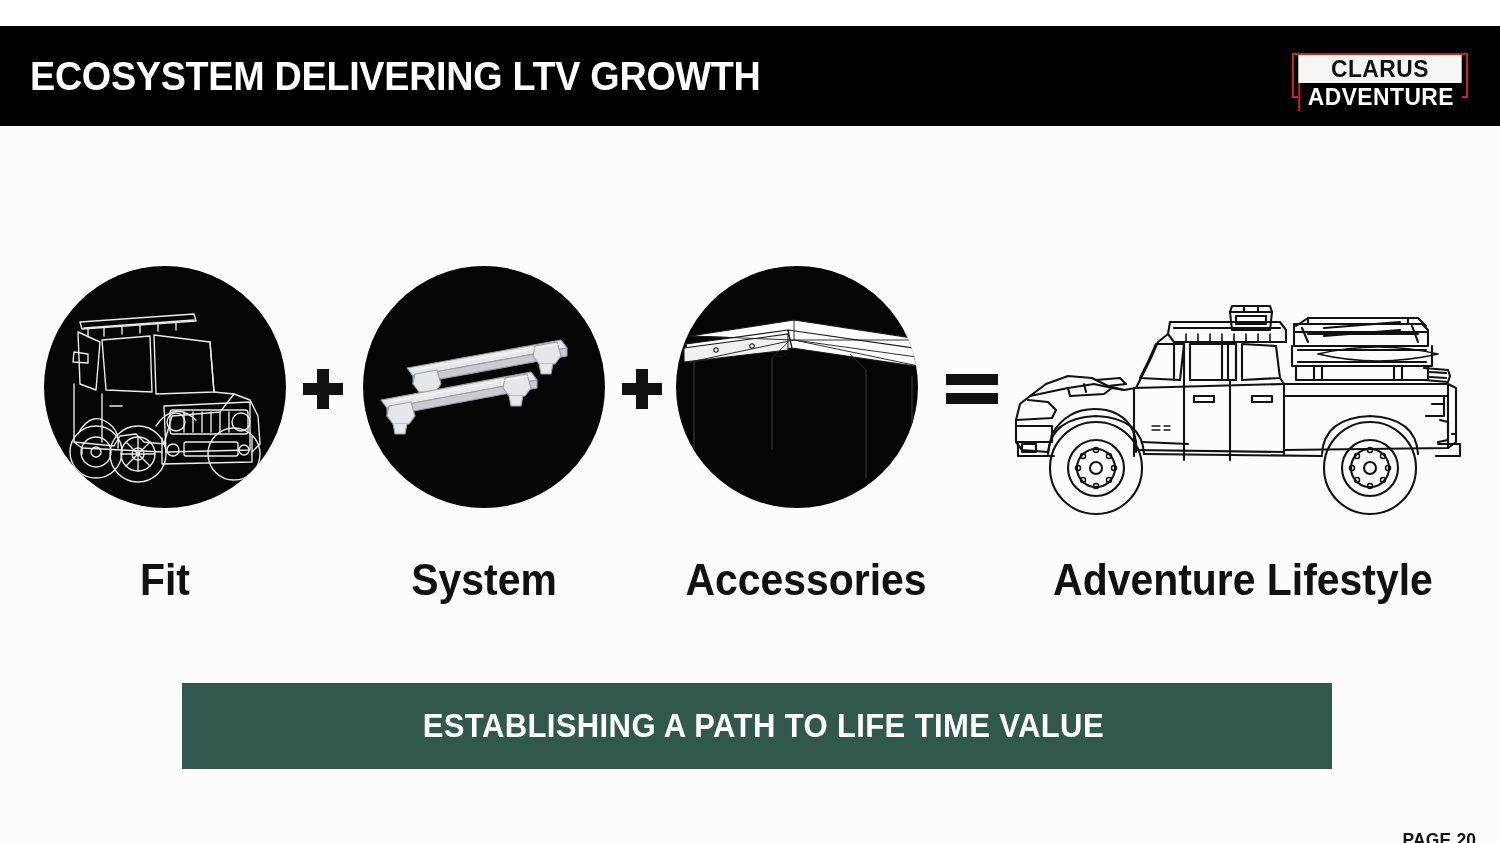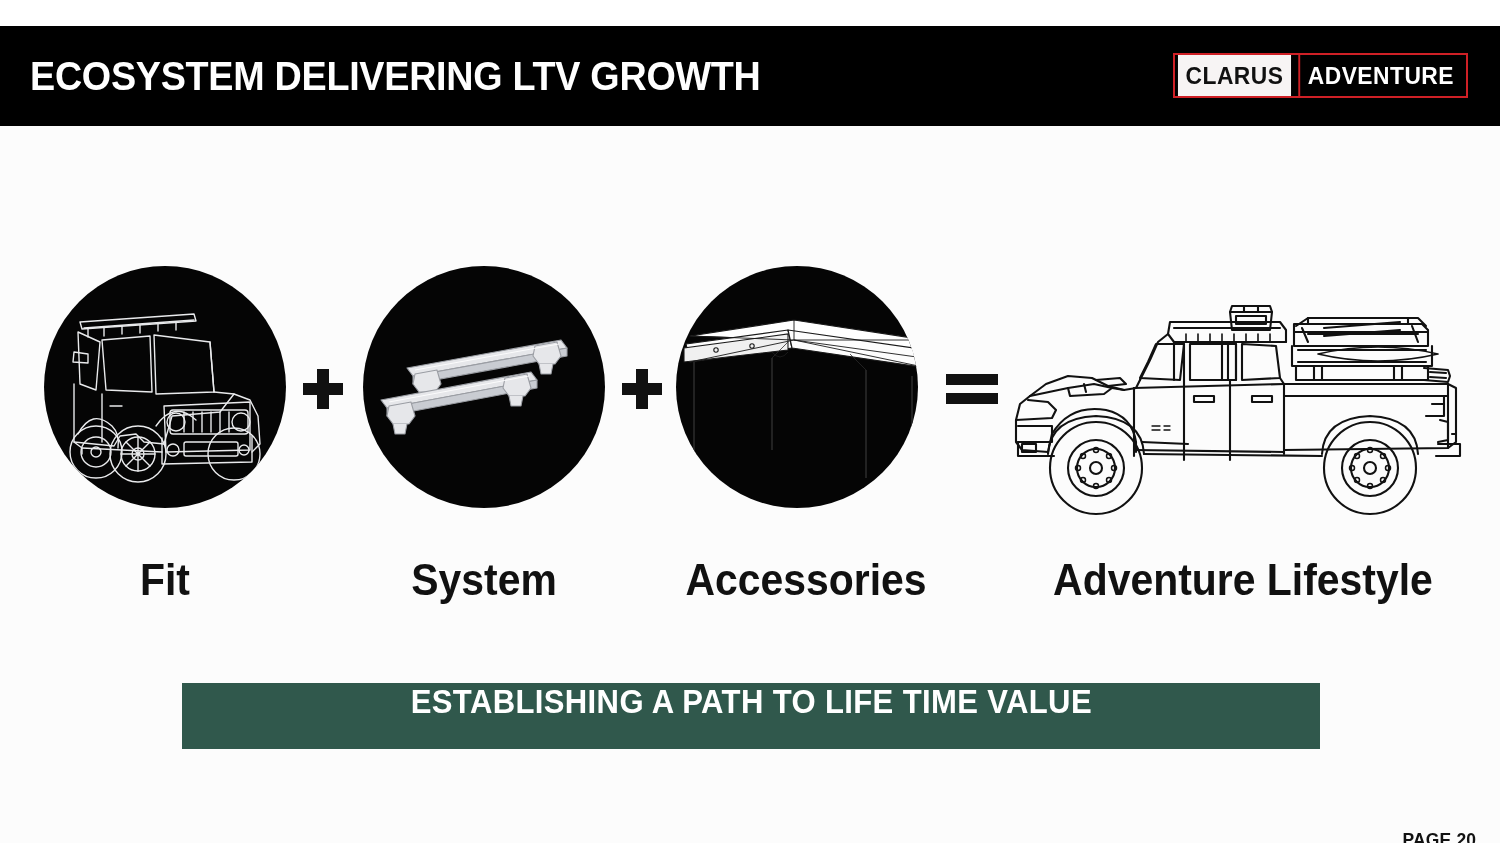--- a/index.html
+++ b/index.html
@@ -47,20 +47,21 @@
   #brand-logo {
     position: absolute;
     right: 32px;
     top: 27px;
     height: 45px;
     display: flex;
     align-items: stretch;
     border: 2px solid #cf2026;
     box-sizing: border-box;
     background: #000;
+    flex-direction: column;
   }
   .logo-seg {
     display: flex;
     align-items: center;
     justify-content: center;
     font-family: "Liberation Sans Narrow", "Liberation Sans", sans-serif;
     font-weight: 700;
     font-size: 24px;
     letter-spacing: 0.5px;
     padding: 0 8px;
@@ -133,24 +134,26 @@
     height: 236px;
   }
   #truck-wrap svg { display: block; width: 100%; height: 100%; }
 
   
   #tagline-banner {
     position: absolute;
     left: 182px;
     top: 657px;
     width: 1138px;
-    height: 66px;
+    height: 86px;
     background: #30584c;
     display: flex;
+    align-items: center;
     justify-content: center;
+    padding-left: 12px;
   }
   #tagline-text {
     color: #ffffff;
     font-family: "Liberation Sans Narrow", "Liberation Sans", sans-serif;
     font-size: 33px;
     font-weight: 700;
     letter-spacing: 0.4px;
     white-space: nowrap;
     transform: scaleX(0.94);
   }

